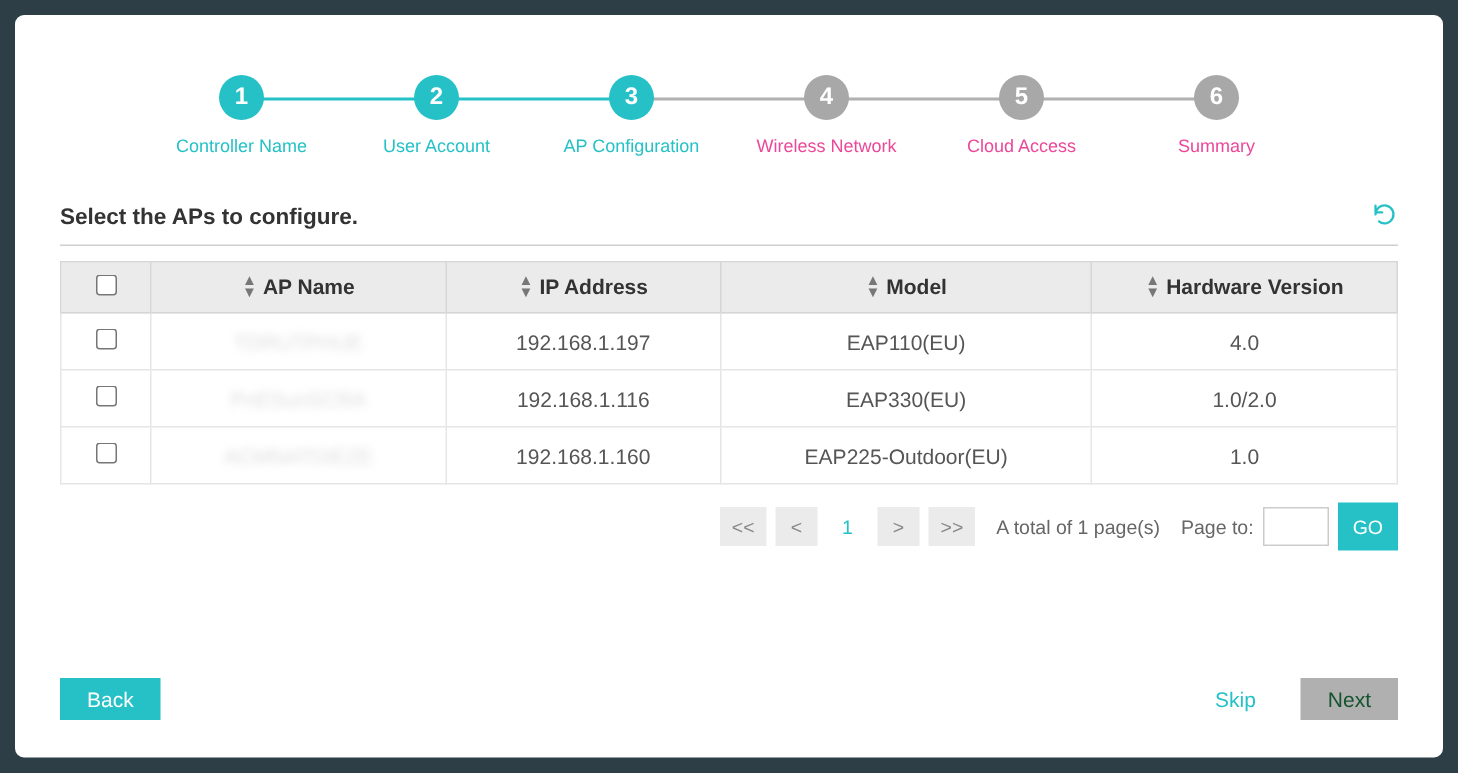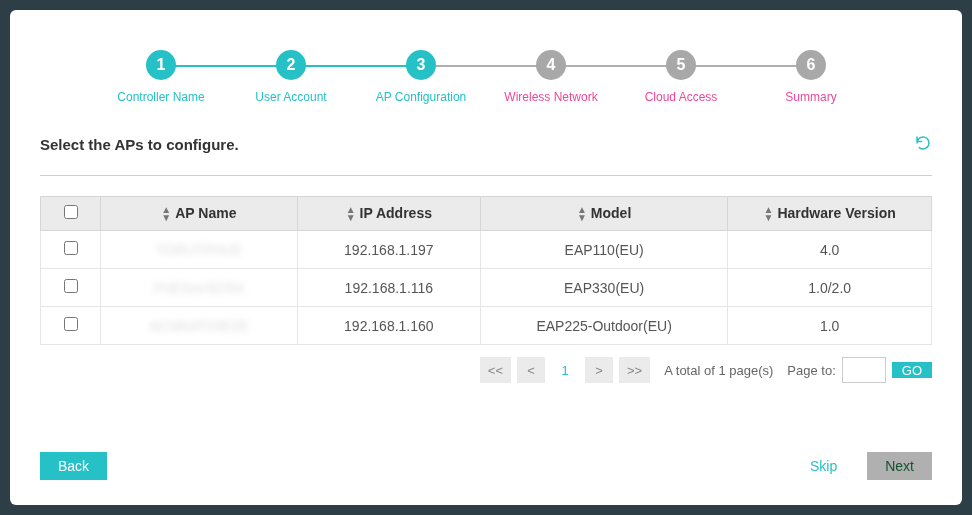--- a/index.html
+++ b/index.html
@@ -67,22 +67,22 @@
   }
   .step-line.done { background: #25c1c7; }
   .step-line.todo { background: #b0b0b0; }
   .step:last-child .step-line { display: none; }
 
   .section-header {
     display: flex;
     justify-content: space-between;
     align-items: center;
     border-bottom: 1px solid #cfcfcf;
-    padding-bottom: 20px;
-    margin-bottom: 20px;
+    padding-bottom: 8px;
+    margin-bottom: 10px;
   }
   .section-title {
     font-weight: bold;
     font-size: 15px;
   }
   .refresh-icon svg {
     width: 18px;
     height: 18px;
     stroke: #25c1c7;
     fill: none;
@@ -154,21 +154,21 @@
   .page-input {
     width: 44px;
     height: 26px;
     border: 1px solid #ccc;
     text-align: center;
   }
   .go-btn {
     background: #25c1c7;
     color: #fff;
     border: none;
-    height: 16px;
+    height: 32px;
     padding: 0 10px;
     cursor: pointer;
     font-size: 13px;
   }
 
   .footer {
     position: absolute;
     bottom: 25px;
     left: 30px;
     right: 30px;

